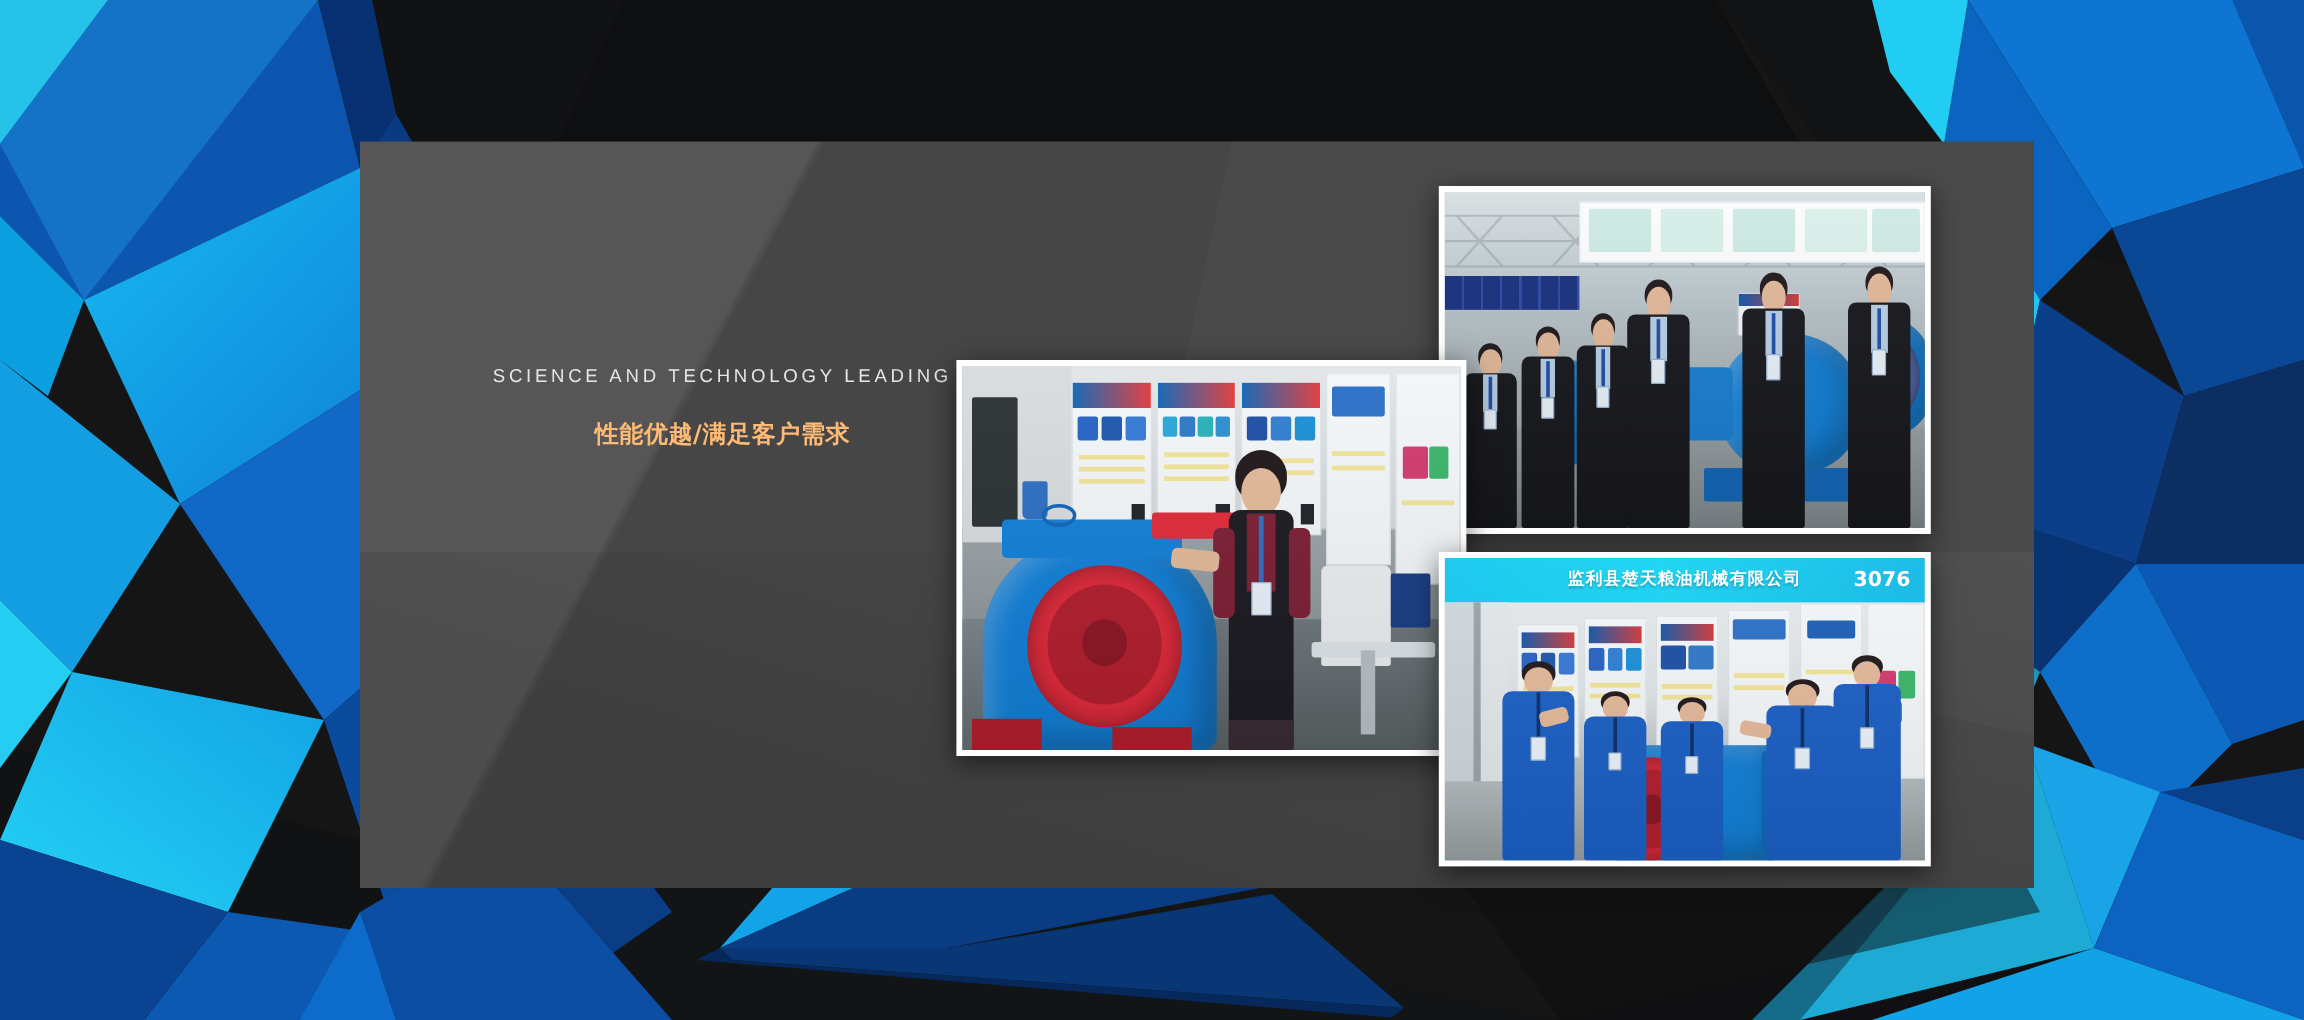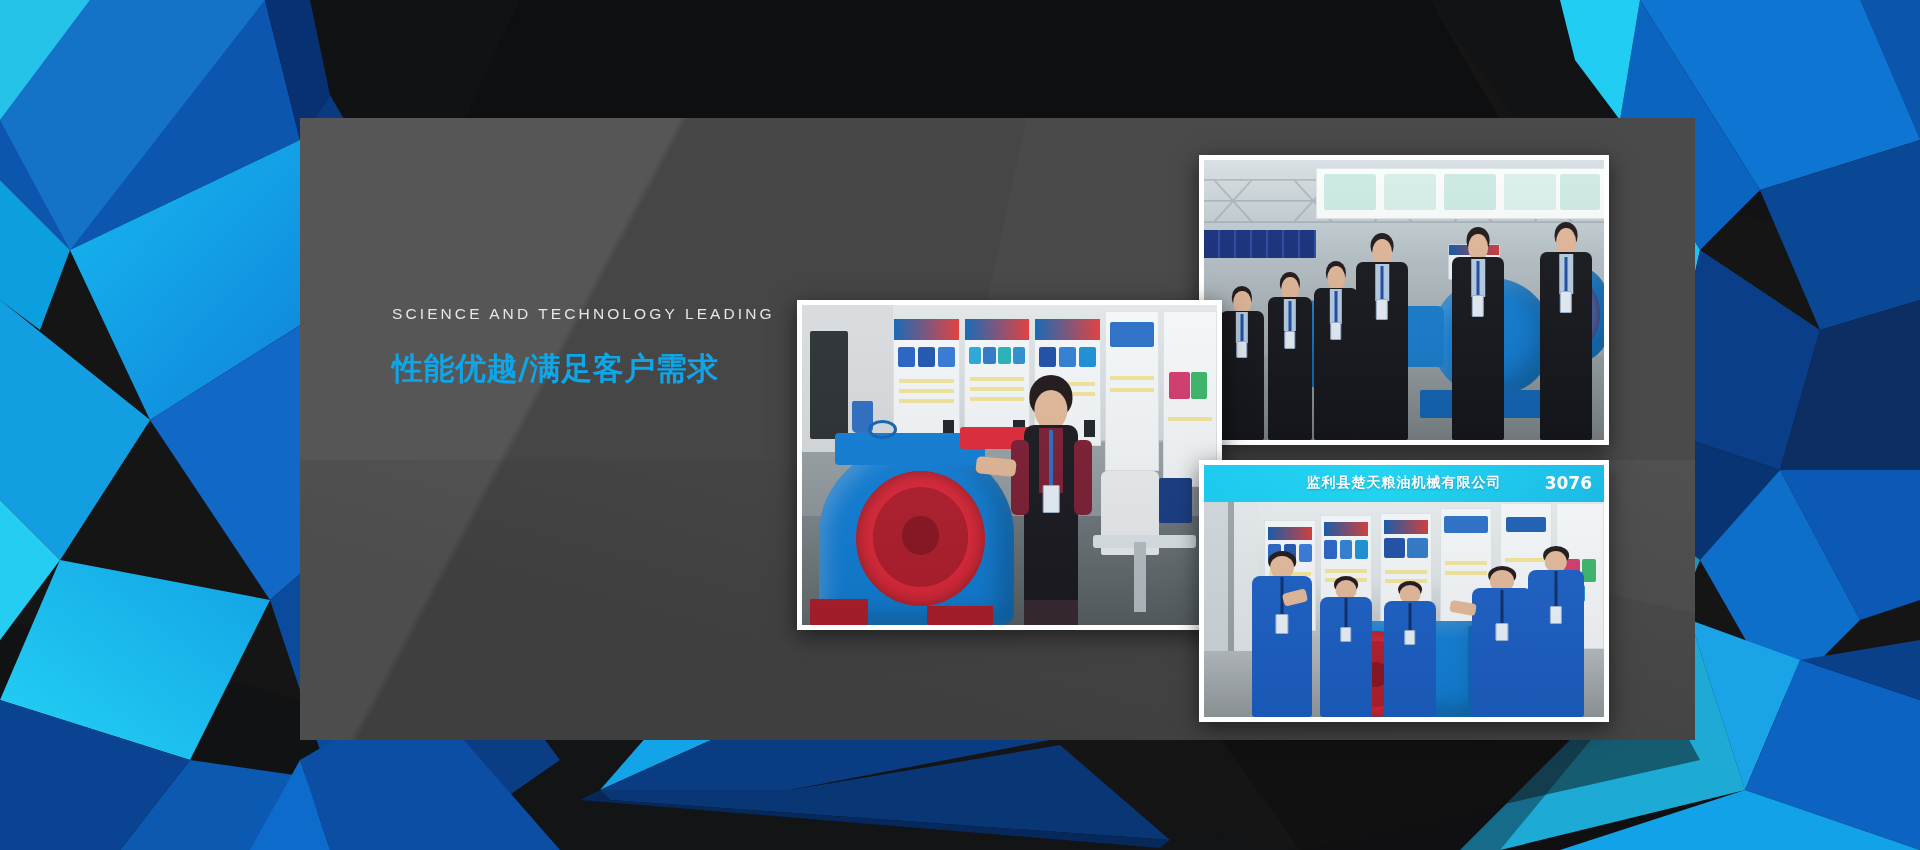--- a/index.html
+++ b/index.html
@@ -36,20 +36,21 @@
     position:absolute; right:-5%; top:-12%; width:55%; height:80%;
     background:rgba(255,255,255,0.022);
     transform:rotate(12deg);
   }
 
   
   #text-block {
     position:absolute;
     left:392px; top:305px;
     width:420px;
+    text-align:center;
     z-index:6;
   }
   #eyebrow {
     font-size:15.5px;
     letter-spacing:3.1px;
     color:#e6e6e6;
     font-weight:400;
     white-space:nowrap;
     margin-bottom:14px;
   }
@@ -66,23 +67,23 @@
     font-size:33px;
     font-weight:400;
     color:#f2f2f2;
     letter-spacing:26px;
     text-indent:26px;
     white-space:nowrap;
     font-family:"DejaVu Sans","Liberation Sans",sans-serif;
   }
   #cn-sub {
     margin-top:25px;
-    font-size:31px;
+    font-size:20px;
     font-weight:700;
-    color:#0ea5e9;
+    color:#fdba74;
     letter-spacing:0.5px;
     white-space:nowrap;
     font-family:"DejaVu Sans","Liberation Sans",sans-serif;
   }
 
   
   .photo {
     position:absolute;
     background:#ffffff;
     padding:5px;

